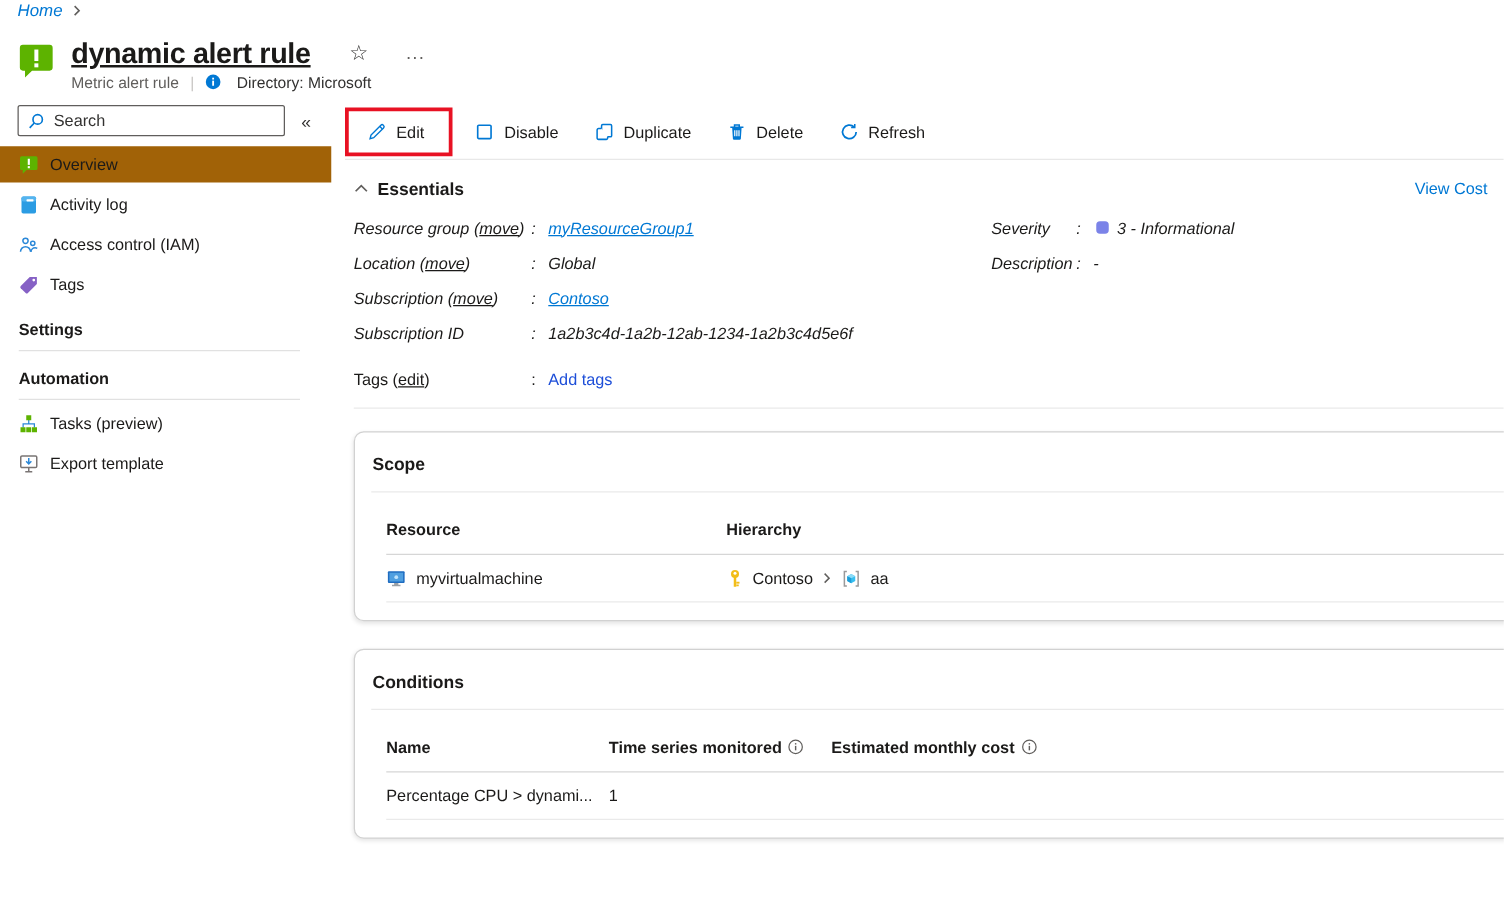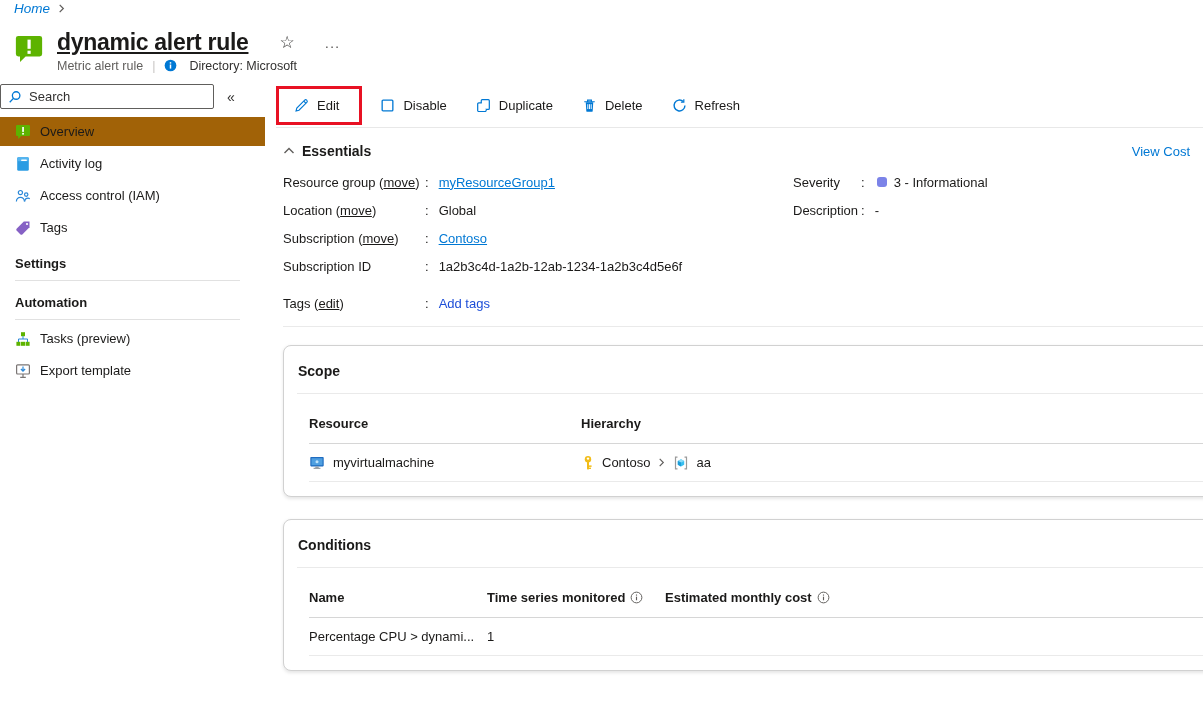--- a/index.html
+++ b/index.html
@@ -22,21 +22,21 @@
   .subtitle-row { margin-top:3px; display:flex; align-items:center; gap:9px; font-size:12.5px; }
   .subtitle { color:#605e5c; }
   .subtitle-sep { color:#c8c6c4; }
   .directory { color:#323130; display:flex; align-items:flex-start; gap:12px; }
 
   
   .layout { display:flex; margin-top:11px; align-items:flex-start; }
 
   
   .sidebar { width:265px; flex:none; }
-  .search-row { display:flex; align-items:center; }
+  .search-row { display:flex; align-items:center; padding-left:14px; }
   .search-box { width:214px; height:25px; border:1px solid #605e5c; border-radius:2px;
     display:flex; align-items:center; padding:0 7px; gap:7px; background:#fff; }
   .search-box svg { flex:none; }
   .search-box input { border:none; outline:none; width:100%; font-size:13px;
     font-family:"Liberation Sans", sans-serif; color:#323130; }
   .search-box input::placeholder { color:#323130; opacity:1; }
   .collapse-btn { margin-left:13px; color:#323130; font-size:14px; cursor:pointer; }
 
   .nav-list { margin-top:8px; }
   .nav-item { height:29px; margin:3px 0; display:flex; align-items:center; gap:9px;
@@ -51,26 +51,26 @@
   .main { flex:1; min-width:0; margin-left:11px; }
 
   .toolbar { display:flex; align-items:center; height:44px; border-bottom:1px solid #e8e8e8; }
   .tb-btn { display:flex; align-items:center; gap:8px; padding:6px 10px; margin-right:9px;
     color:#1b1a19; cursor:pointer; white-space:nowrap; }
   .tb-btn svg { flex:none; }
   .edit-annotation { border:3px solid #e81123; padding:3px 10px 3px 5px; margin-right:8px; }
   .edit-annotation .tb-btn { margin-right:0; }
 
   .essentials { padding-left:7px; }
-  .ess-header { display:flex; justify-content:space-between; align-items:flex-end; margin:15px 0 9px; }
+  .ess-header { display:flex; justify-content:space-between; align-items:flex-start; margin:15px 0 9px; }
   .ess-title-wrap { display:flex; align-items:center; gap:7px; cursor:pointer; }
   .ess-title { font-size:14px; font-weight:700; color:#1b1a19; }
   .view-cost { color:#0078d4; margin-right:13px; text-decoration:none; }
 
-  .ess-grid { display:flex; }
+  .ess-grid { display:flex;font-style:italic; }
   .ess-col-left { width:510px; flex:none; }
   .ess-col-right { flex:1; }
   .ess-row { display:flex; align-items:center; height:28px; }
   .ess-label { width:142px; flex:none; color:#1b1a19; }
   .ess-label-right { width:68px; flex:none; color:#1b1a19; }
   .colon { margin:0 10px 0 0; color:#1b1a19; }
   .dark-link { color:#1b1a19; text-decoration:underline; }
   .blue-link { color:#0078d4; text-decoration:underline; }
   .blue-plain { color:#1d4ed8; text-decoration:none; }
   .sev-dot { width:10px; height:10px; border-radius:3px; background:#7b83e8; margin:0 7px 0 2px; flex:none; }

